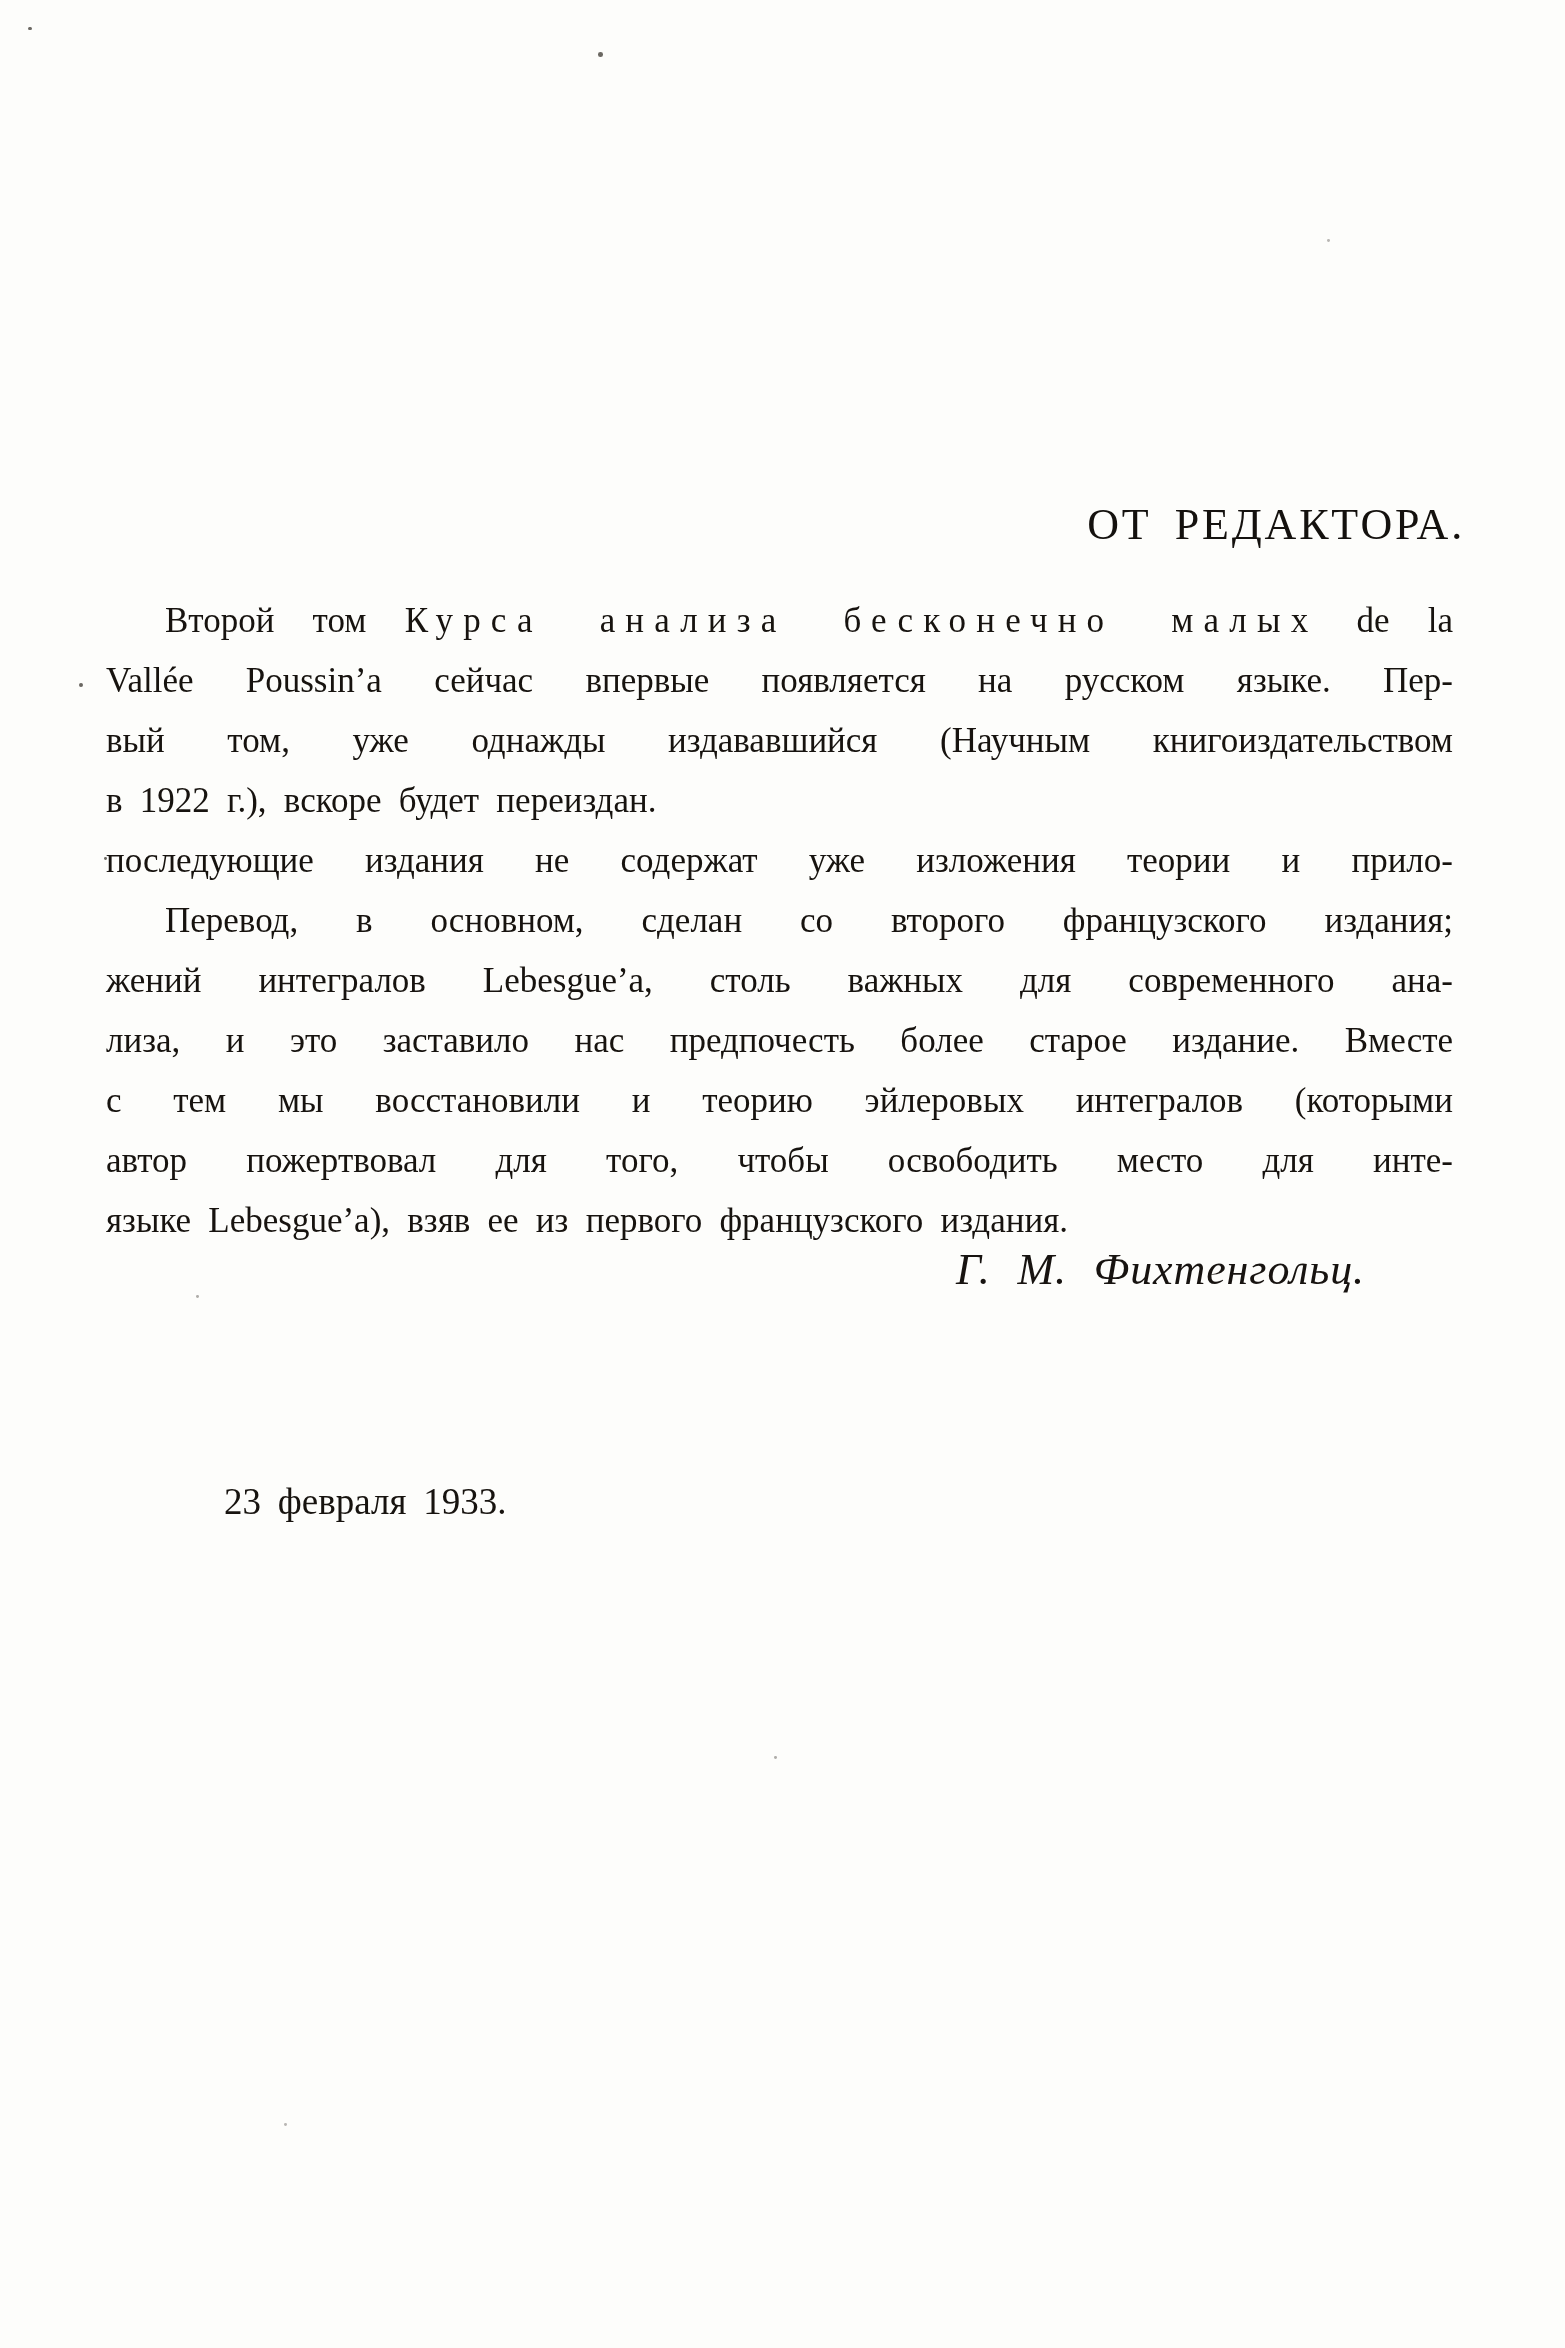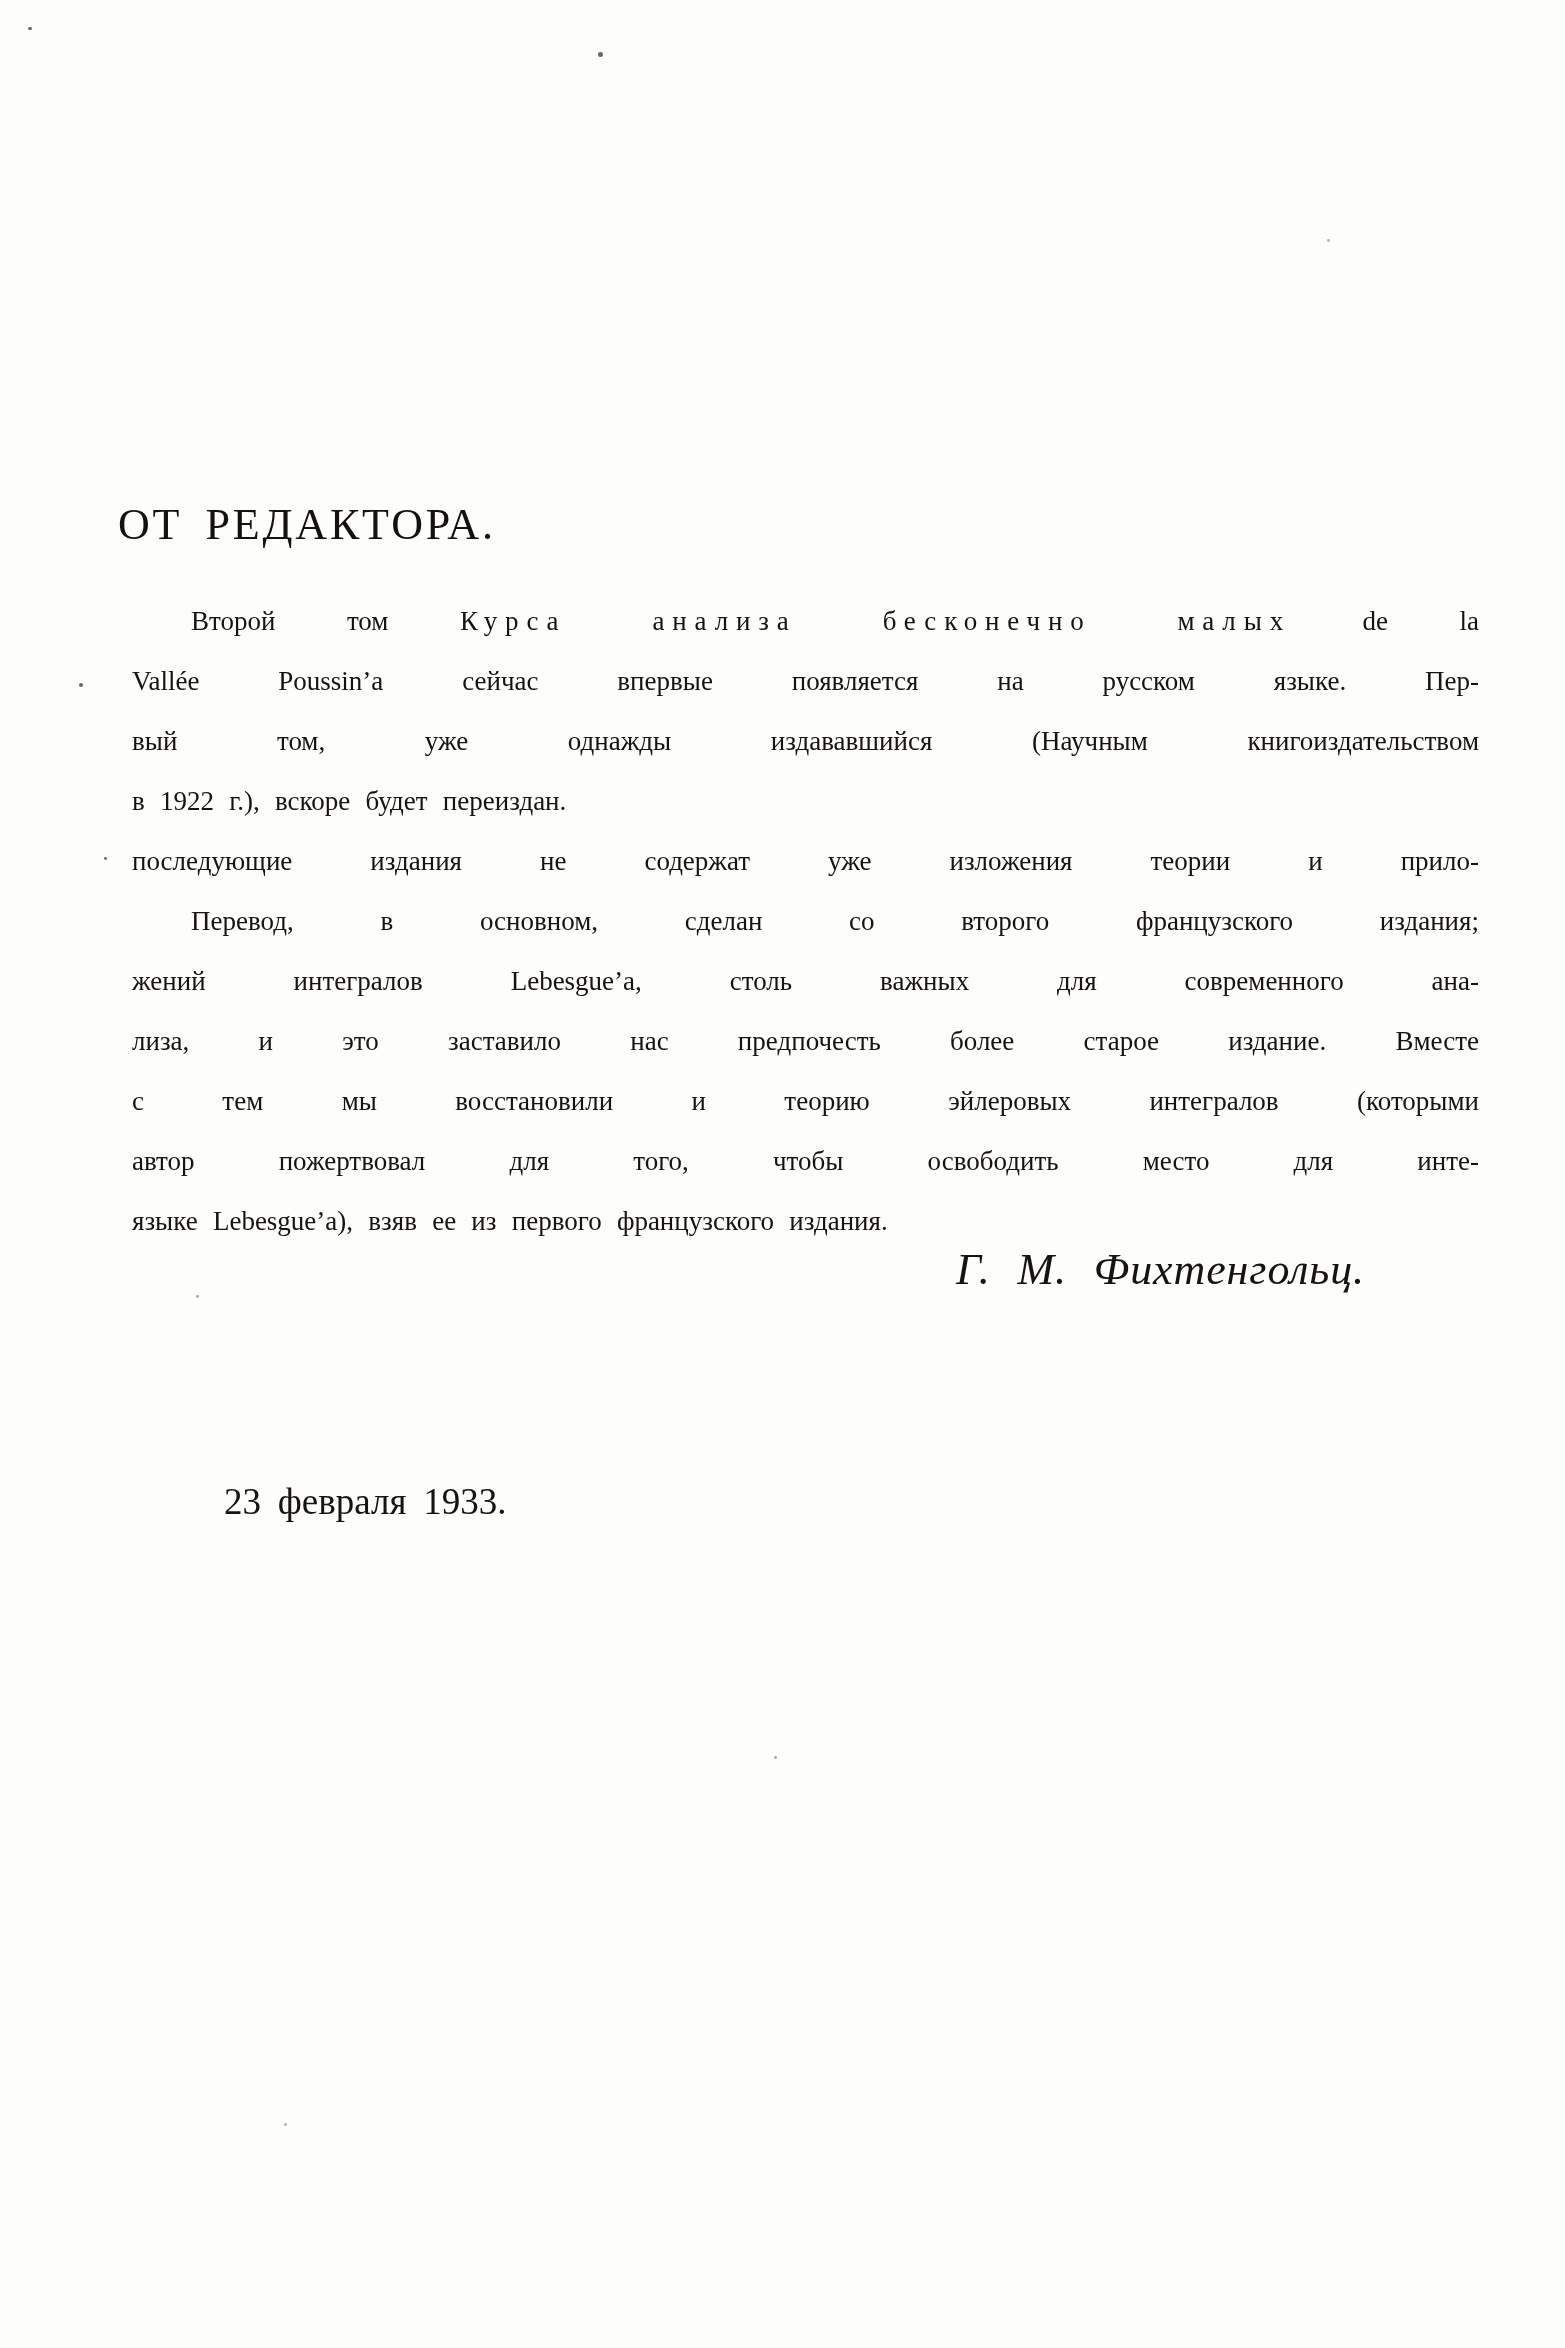--- a/index.html
+++ b/index.html
@@ -15,33 +15,33 @@
     overflow: hidden;
     font-family: "Liberation Serif", "DejaVu Serif", serif;
     color: #161310;
   }
   .title {
     position: absolute;
     left: 118px;
     top: 499px;
     width: 1347px;
     margin: 0;
-    text-align: left;
+    text-align: right;
     font-size: 44px;
     font-weight: normal;
     letter-spacing: 2.8px;
     word-spacing: 9.5px;
     color: #14110e;
   }
   .body-text {
     position: absolute;
-    left: 132px;
+    left: 106px;
     top: 591px;
     width: 1347px;
-    font-size: 27px;
+    font-size: 35px;
     line-height: 60px;
     color: #17130f;
   }
   .line {
     height: 60px;
     white-space: nowrap;
   }
   .just {
     white-space: normal;
     text-align: justify;

